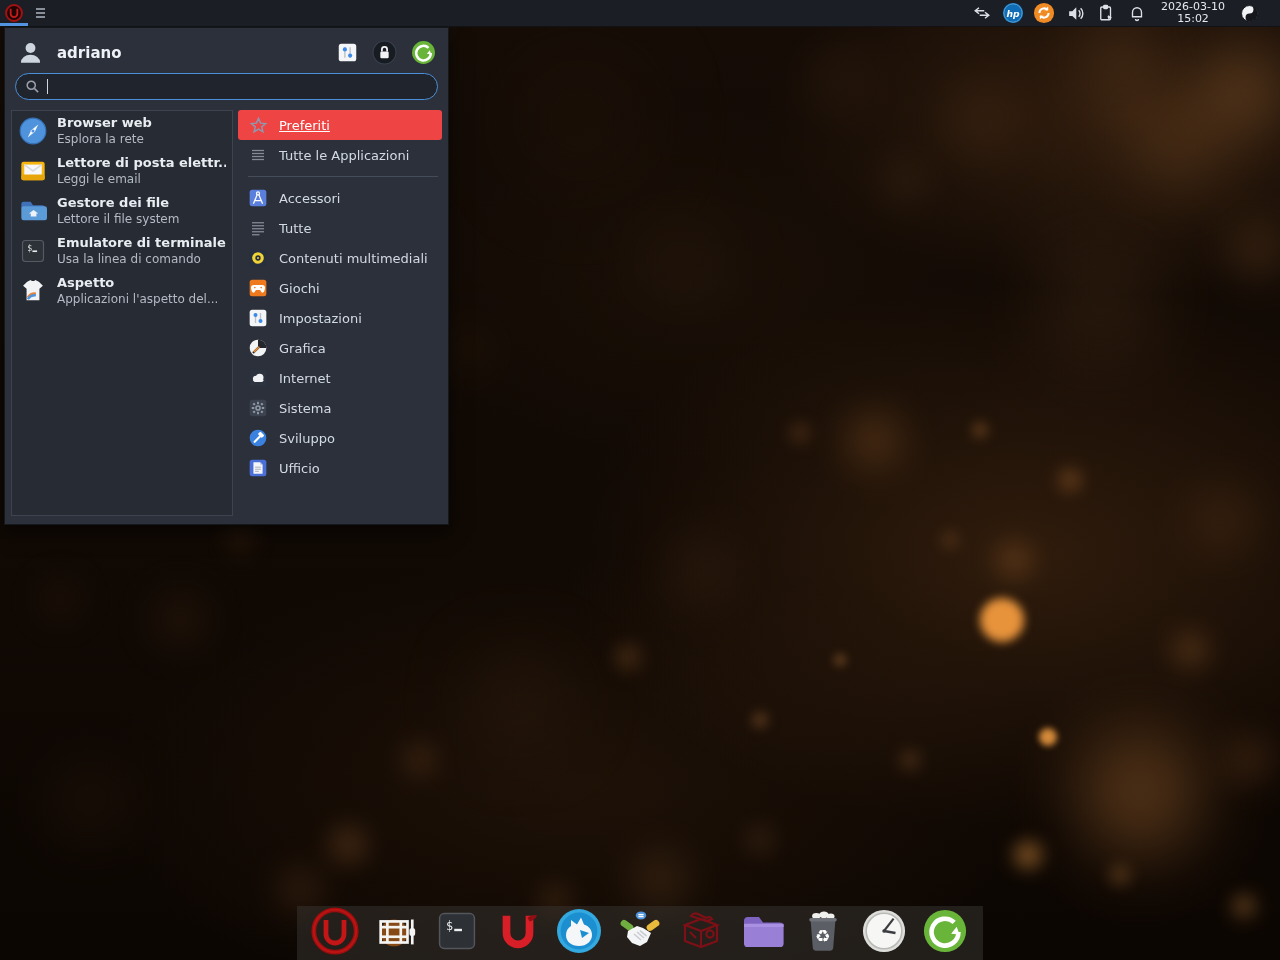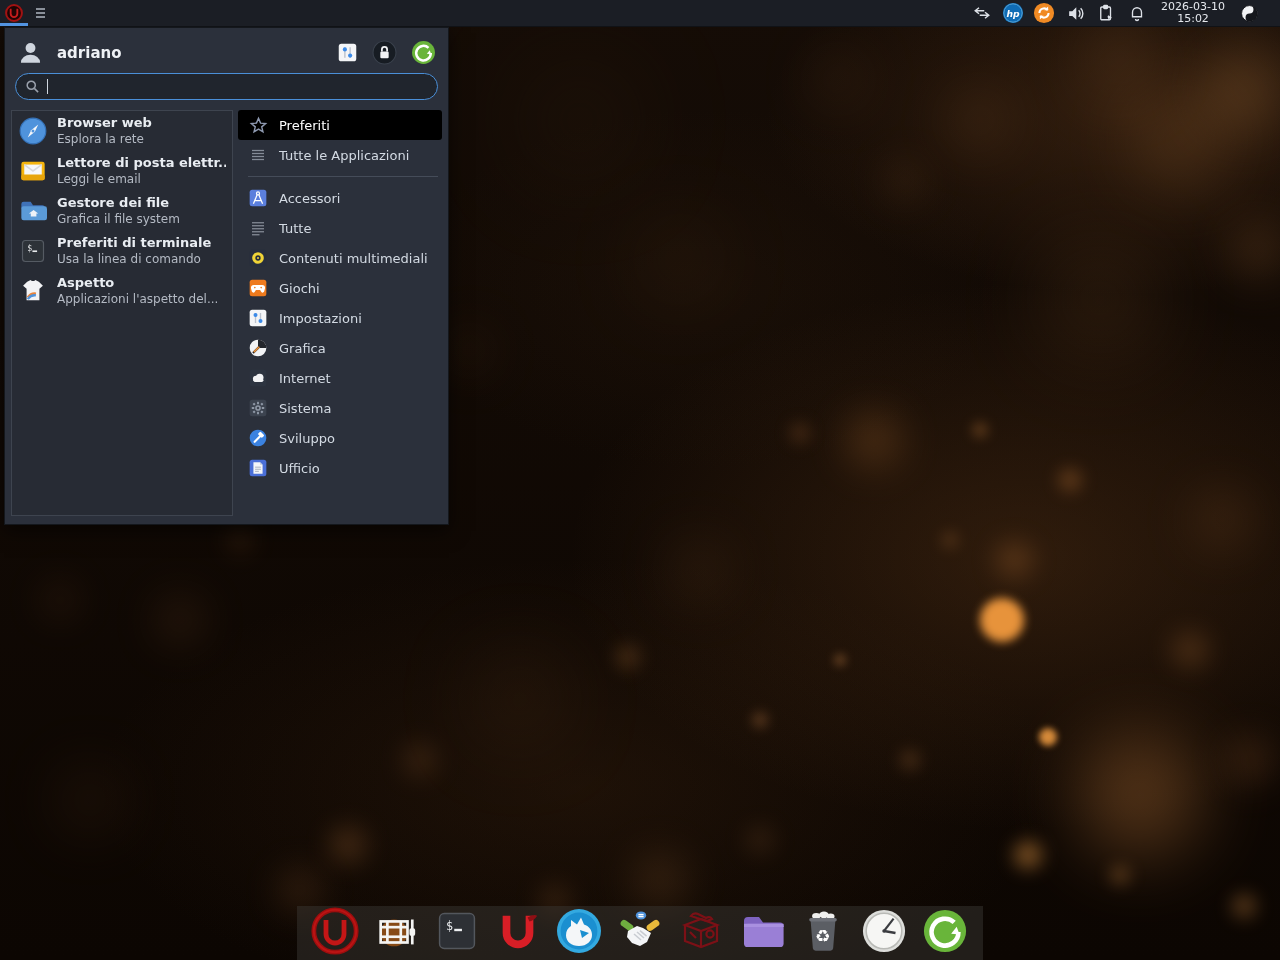--- a/index.html
+++ b/index.html
@@ -42,21 +42,21 @@
   #search-caret { width:1px; height:15px; background:#cfd6df; margin-left:7px; }
   #menu-body { flex:1; display:flex; padding:4px 6px 8px 6px; gap:5px; min-height:0; }
   #fav-list { width:222px; background:#272b34; border:1px solid #3e444f; overflow:hidden; }
   .fav-row { display:flex; align-items:center; padding:4px 6px; height:40px; }
   .fav-icon { width:30px; height:30px; flex:0 0 30px; display:flex; align-items:center; justify-content:center; }
   .fav-text { margin-left:9px; overflow:hidden; white-space:nowrap; }
   .fav-title { color:#e9edf2; font-size:13px; font-weight:bold; line-height:1.25; }
   .fav-sub { color:#b4bac4; font-size:12px; line-height:1.25; }
   #cat-list { flex:1; display:flex; flex-direction:column; padding-top:0; }
   .cat-row { display:flex; align-items:center; height:30px; padding-left:10px; border-radius:3px; color:#d3dae3; font-size:13px; }
-  .cat-row.selected { background:#000000; color:#fff; }
+  .cat-row.selected { background:#ef4444; color:#fff;text-decoration:underline; }
   .cat-icon { width:20px; height:20px; flex:0 0 20px; display:flex; align-items:center; justify-content:center; margin-right:11px; }
   .cat-sep { height:1px; background:#454c59; margin:6px 4px 6px 10px; }
 
   
   #dock { position:absolute; left:297px; top:906px; width:686px; height:54px;
     background:rgba(58,56,53,.48); display:flex; align-items:center; justify-content:center; gap:13px; z-index:30; }
   .dock-item { width:48px; height:48px; display:flex; align-items:center; justify-content:center; margin-top:-4px; }
   svg { display:block; }
   text { font-family:"DejaVu Sans","Liberation Sans",sans-serif; }
   .mono { font-family:"DejaVu Sans Mono","Liberation Mono",monospace; }
@@ -263,34 +263,34 @@
       <div class="fav-row">
         <span class="fav-icon">
           <svg width="28" height="28" viewBox="0 0 24 24">
             <path d="M2 6 a2 2 0 0 1 2-2 h6 l2 3 h8 a2 2 0 0 1 2 2 v1 H2 Z" fill="#3f72b8"></path>
             <rect x="2" y="8" width="22" height="12" rx="2" fill="#5b9bd8"></rect>
             <path d="M12 11.2 l4 3 h-1.6 v2.6 h-4.8 v-2.6 H8 Z" fill="#eef2f7" transform="translate(0.5,0)"></path>
           </svg>
         </span>
         <span class="fav-text">
           <div class="fav-title">Gestore dei file</div>
-          <div class="fav-sub">Grafica il file system</div>
+          <div class="fav-sub">Lettore il file system</div>
         </span>
       </div>
 
       <div class="fav-row">
         <span class="fav-icon">
           <svg width="28" height="28" viewBox="0 0 24 24">
             <rect x="3" y="3" width="18" height="18" rx="2.5" fill="#2d3238" stroke="#555b63" stroke-width="1"></rect>
             <text class="mono" x="7" y="12" font-size="7" fill="#e8eaec" font-family="DejaVu Sans Mono,monospace">$</text>
             <rect x="11.5" y="11.5" width="4" height="1.4" fill="#e8eaec"></rect>
           </svg>
         </span>
         <span class="fav-text">
-          <div class="fav-title">Preferiti di terminale</div>
+          <div class="fav-title">Emulatore di terminale</div>
           <div class="fav-sub">Usa la linea di comando</div>
         </span>
       </div>
 
       <div class="fav-row">
         <span class="fav-icon">
           <svg width="28" height="28" viewBox="0 0 24 24">
             <path d="M7 4 L10 2.5 Q12 4.5 14 2.5 L17 4 L20.5 7.5 L17.5 10 L17.5 20 L6.5 20 L6.5 10 L3.5 7.5 Z" fill="#f2f3f5"></path>
             <path d="M7.5 17.5 q3-4 7-3.2" fill="none" stroke="#e8833a" stroke-width="2"></path>
             <path d="M7.5 19 q3-4 7-3.2" fill="none" stroke="#4f93dc" stroke-width="2"></path>

